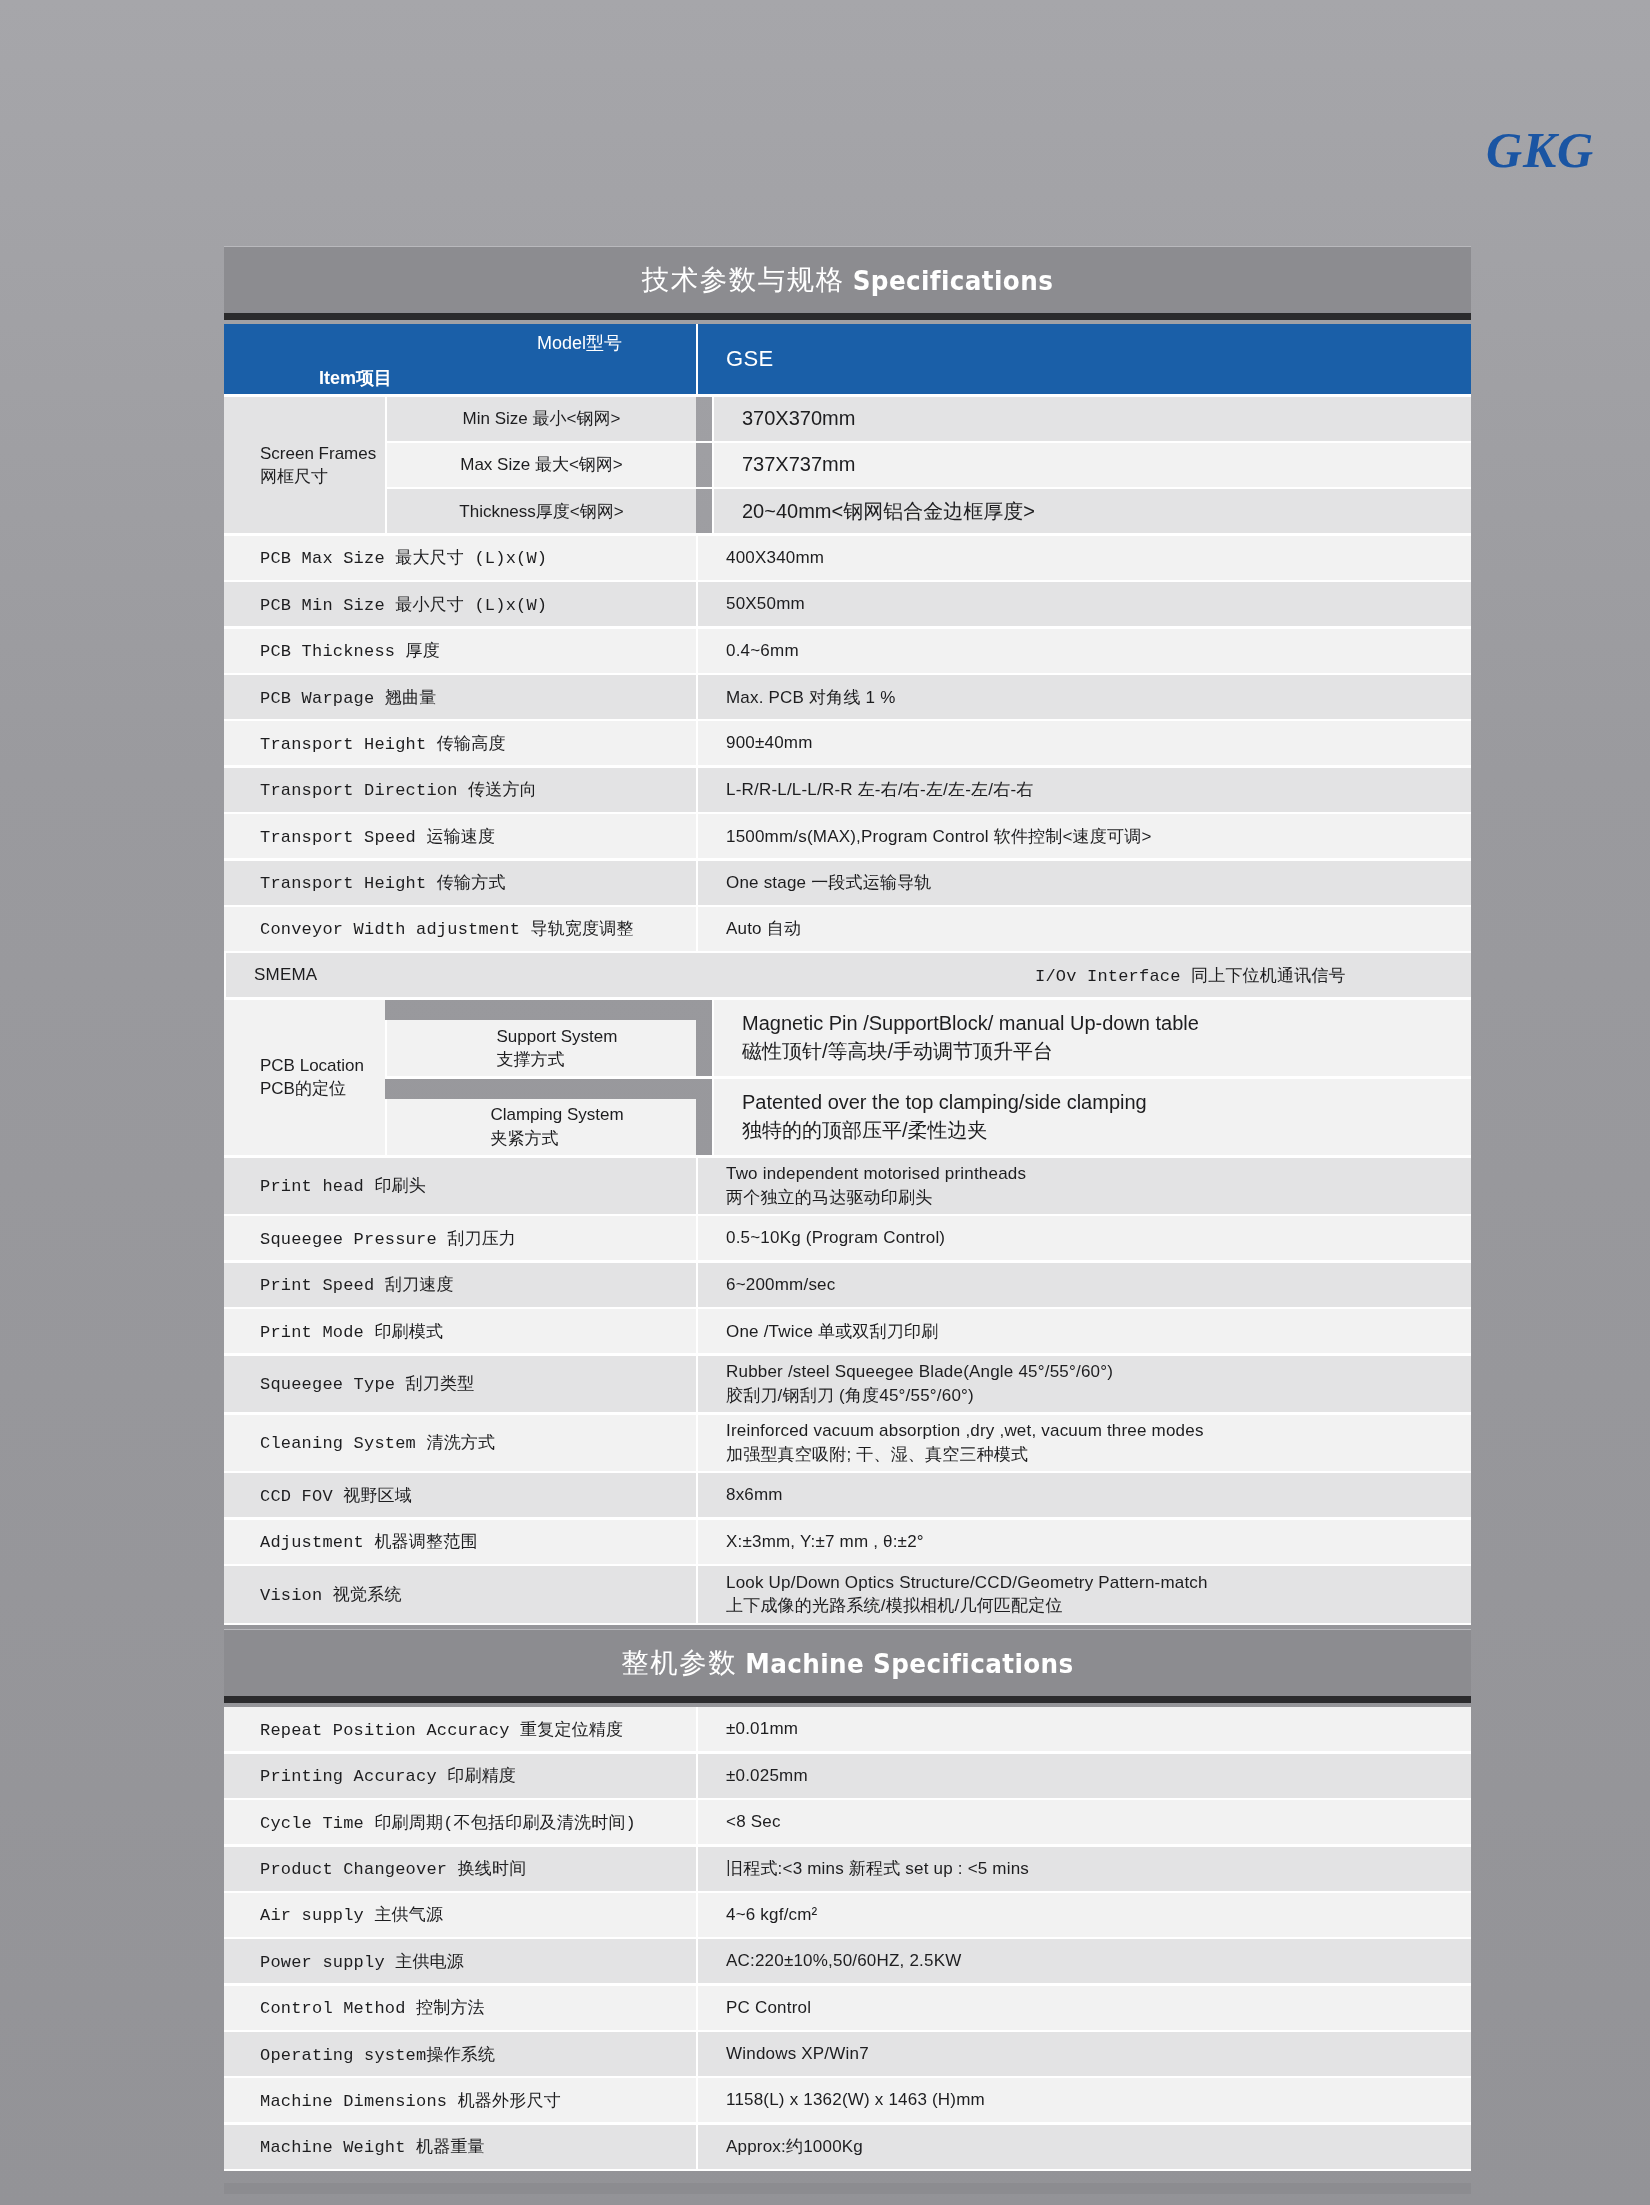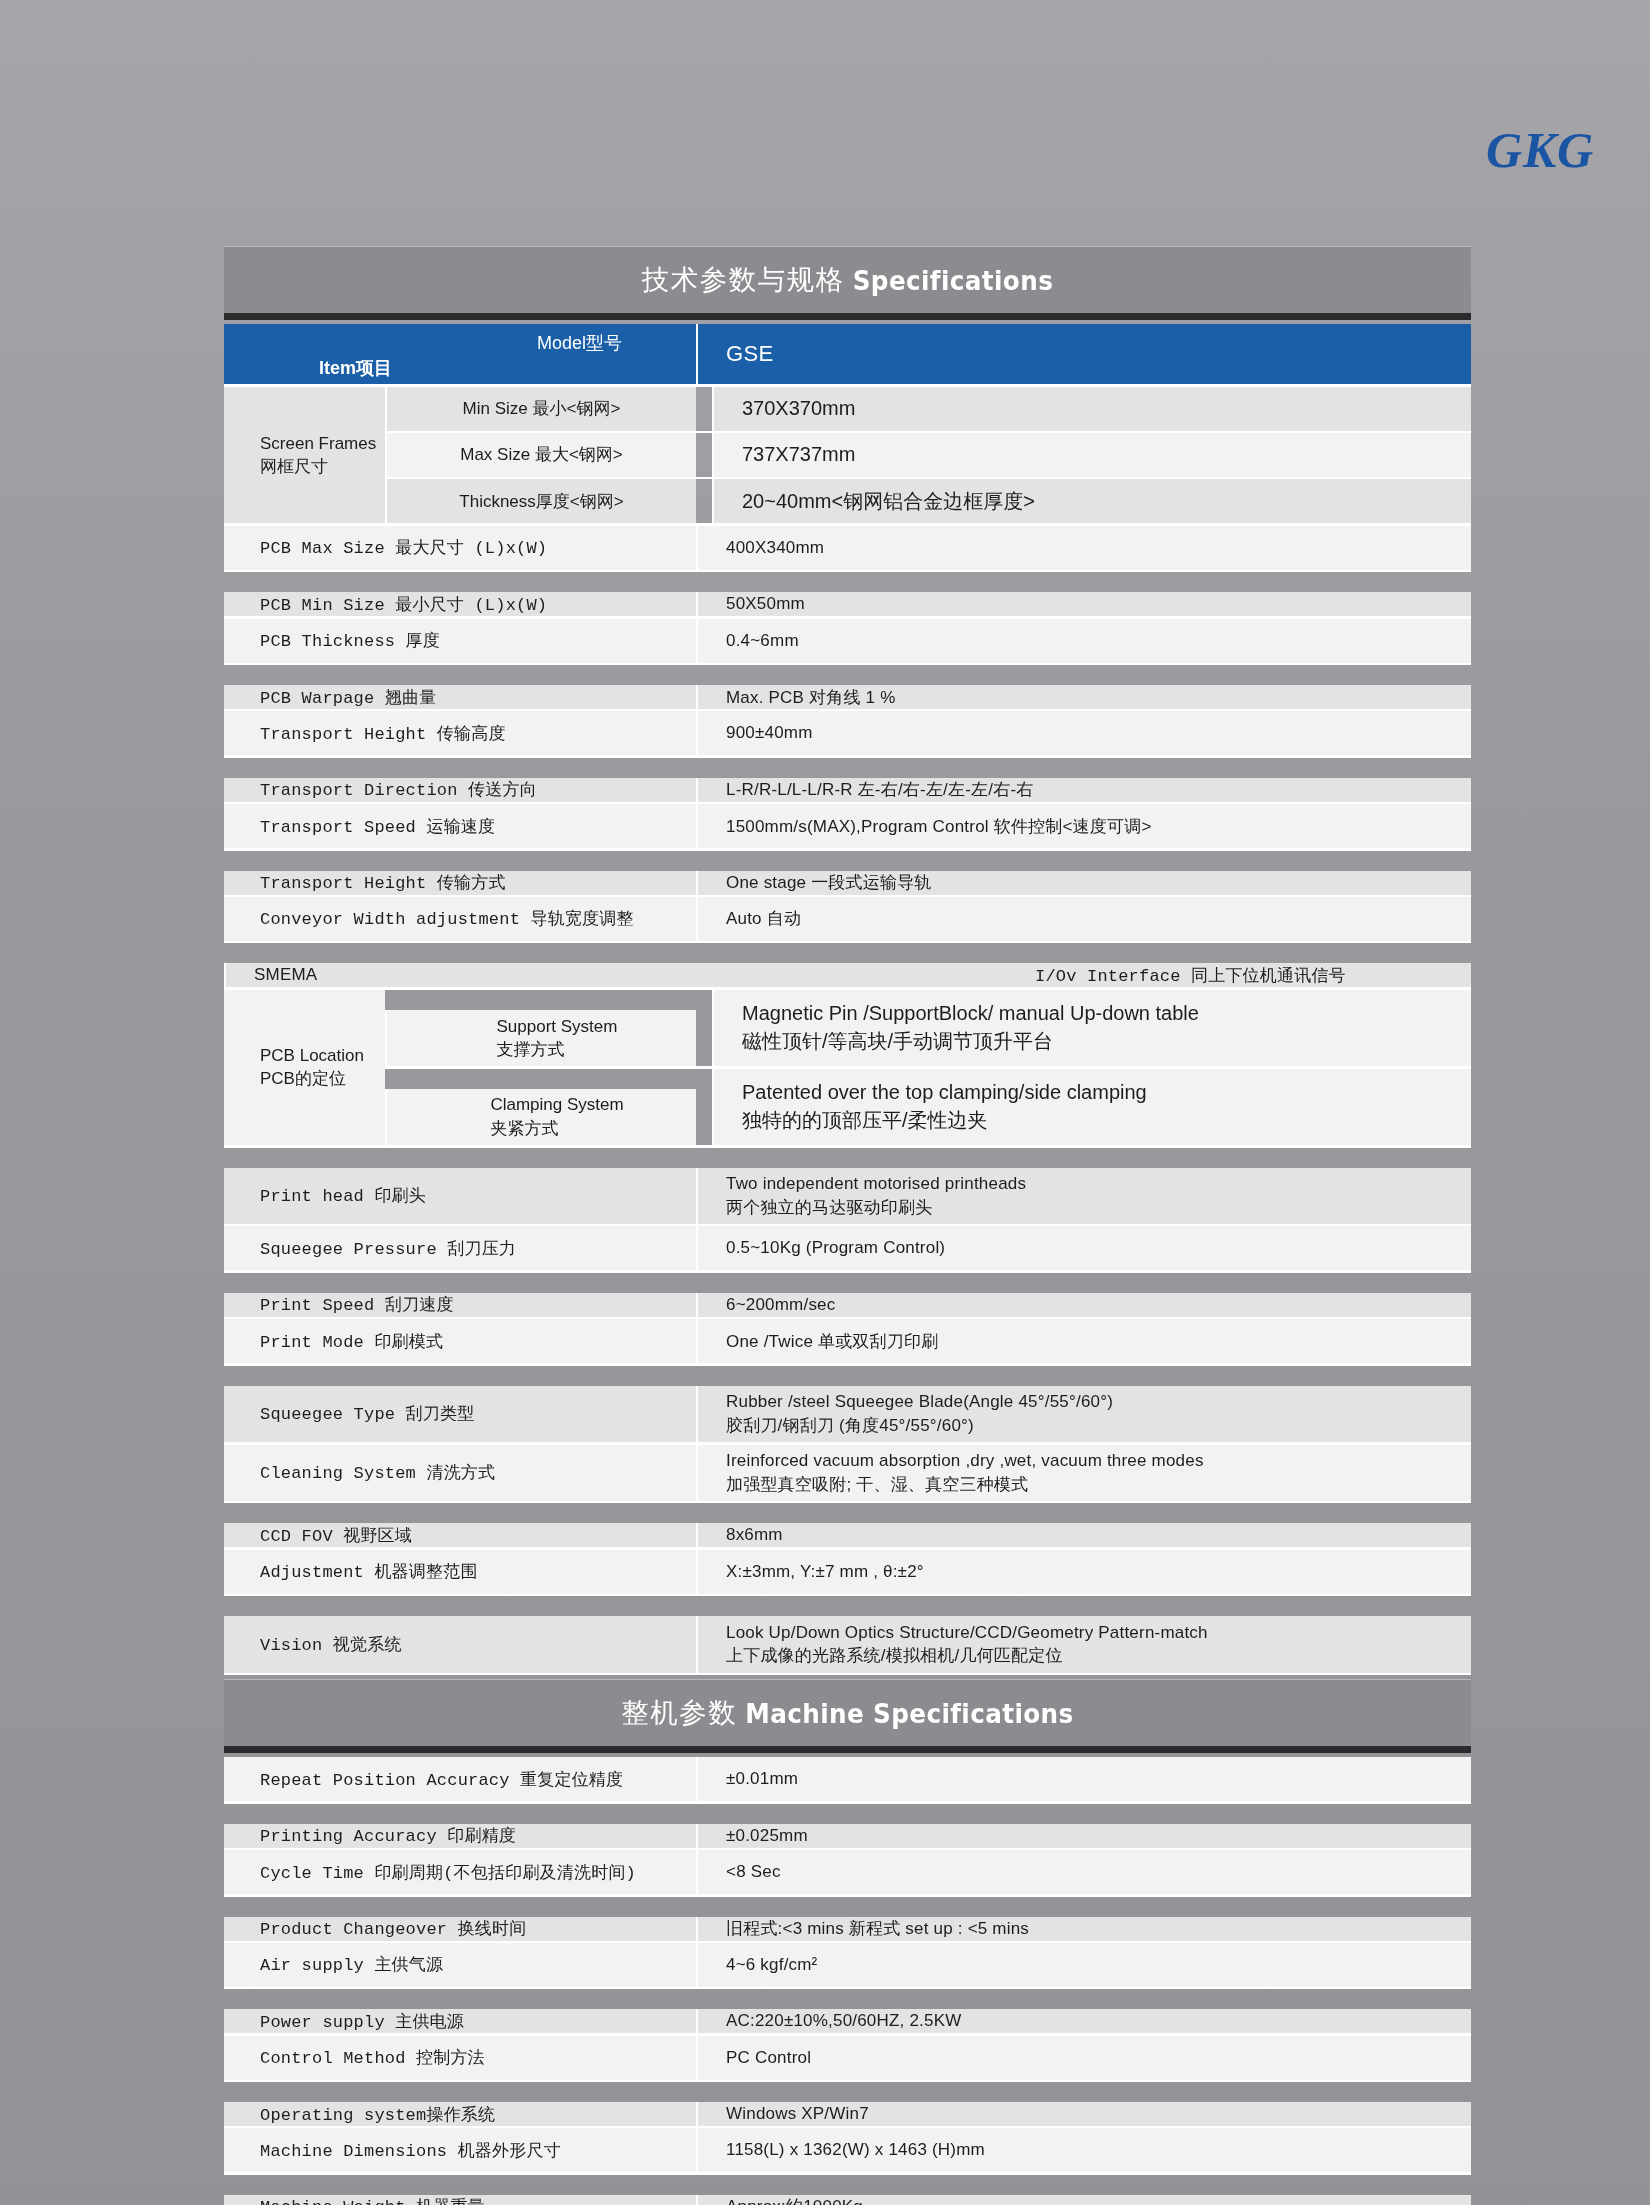--- a/index.html
+++ b/index.html
@@ -66,21 +66,21 @@
     height: 7.3px;
     background: #2b2b2d;
   }
   .rule-gap {
     height: 4px;
     background: transparent;
   }
   
   .model-head {
     position: relative;
-    height: 60px;
+    height: 70px;
     background: #1a5fa8;
     display: flex;
   }
   .model-head .left {
     width: 472px;
     position: relative;
     overflow: hidden;
   }
   .model-head .left .diag {
     position: absolute;
@@ -118,21 +118,21 @@
     border-left: 2.4px solid #ffffff;
   }
   
   .spec-table { width: 100%; }
   .row {
     display: flex;
     min-height: 44px;
     align-items: stretch;
   }
   .row.odd  .c { background: #f2f2f2; }
-  .row.even .c { background: #e3e3e4; margin-top: 20px; }
+  .row.even .c { background: #e3e3e4; }
   .c {
     display: flex;
     align-items: center;
     box-sizing: border-box;
   }
   .c-label {
     width: 472px;
     padding-left: 36px;
     font-size: 17px;
     color: #1d1d1f;

